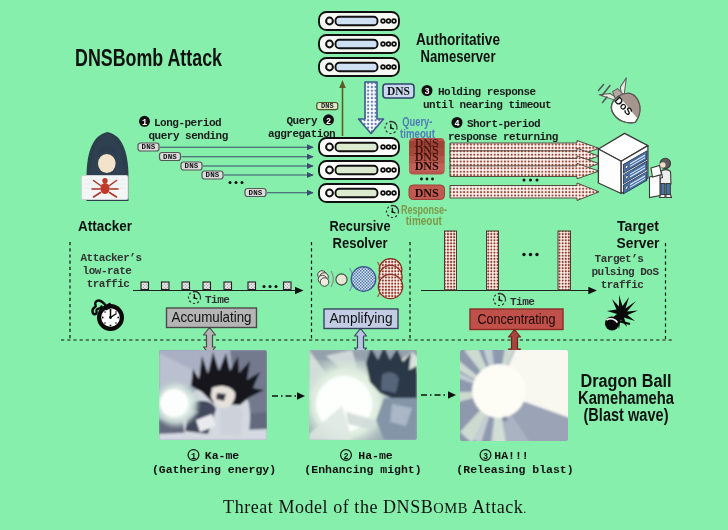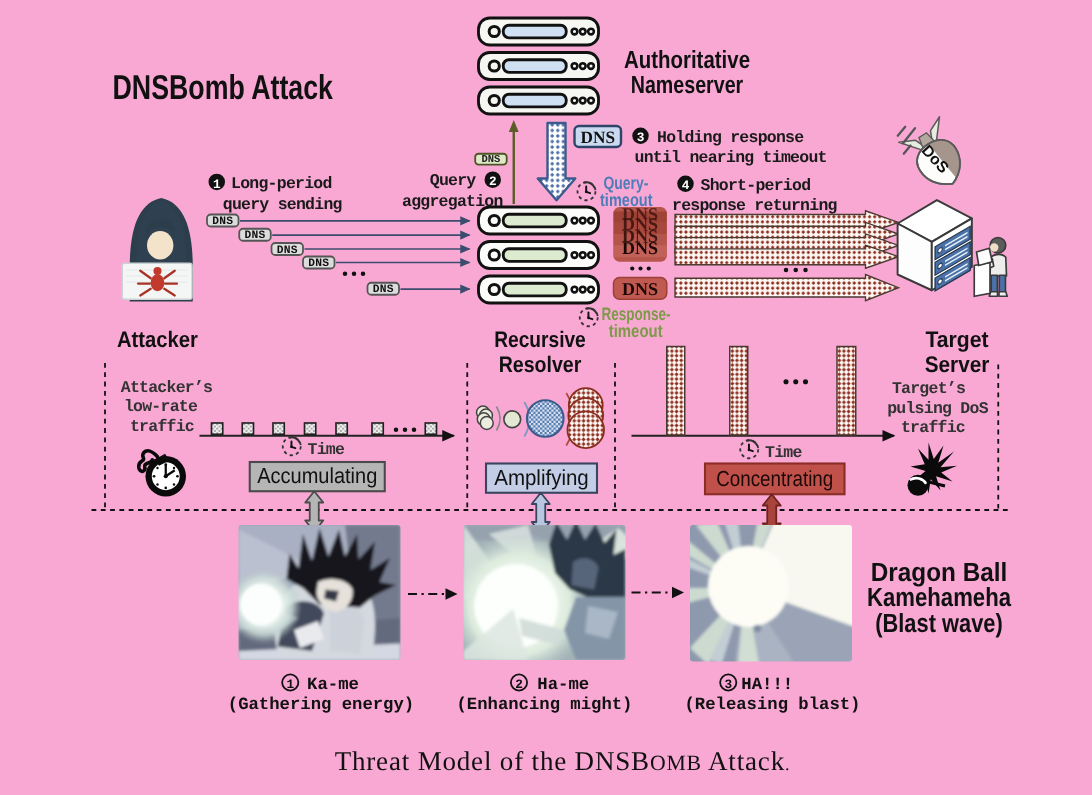--- a/index.html
+++ b/index.html
@@ -1,16 +1,16 @@
 <!DOCTYPE html>
 <html><head>
 <meta charset="utf-8">
 <style>
   html,body{margin:0;padding:0;background:#fff;}
-  #page{position:relative;width:728px;height:530px;background:#f9a8d4;overflow:hidden;}
+  #page{position:relative;width:728px;height:530px;background:#86efac;overflow:hidden;}
   svg{display:block;}
 </style>
 </head>
 <body>
 <div id="page">
 <svg width="728" height="530" viewBox="0 0 728 530" font-family="Liberation Mono, monospace">
 <defs>
   <pattern id="rd" width="3.4" height="3.4" patternUnits="userSpaceOnUse">
     <rect width="3.4" height="3.4" fill="#fdf6f2"></rect>
     <path d="M1.7 0.45 L2.95 1.7 L1.7 2.95 L0.45 1.7 Z" fill="#8b2e1f"></path>

